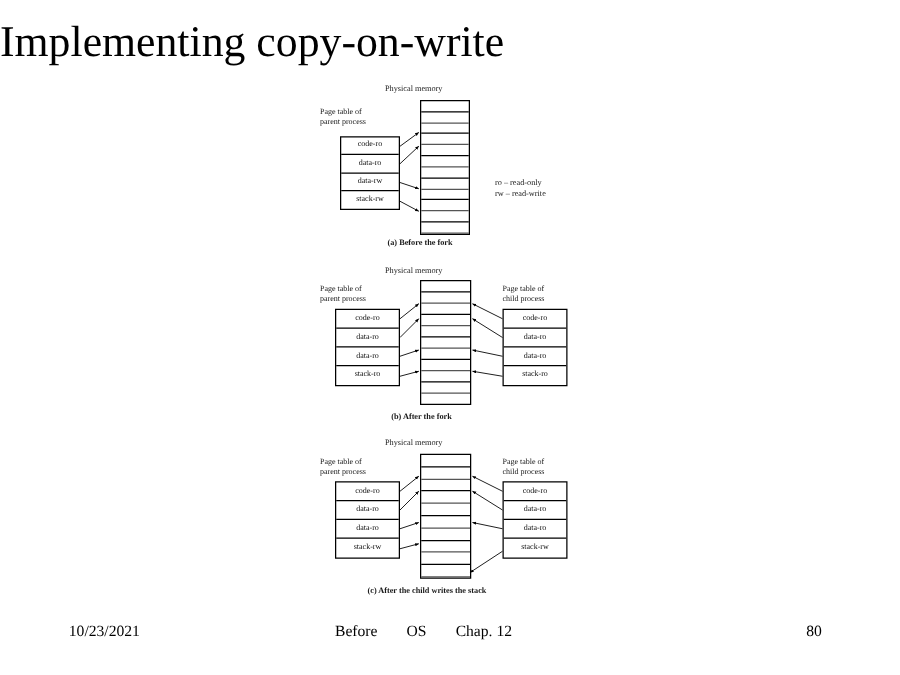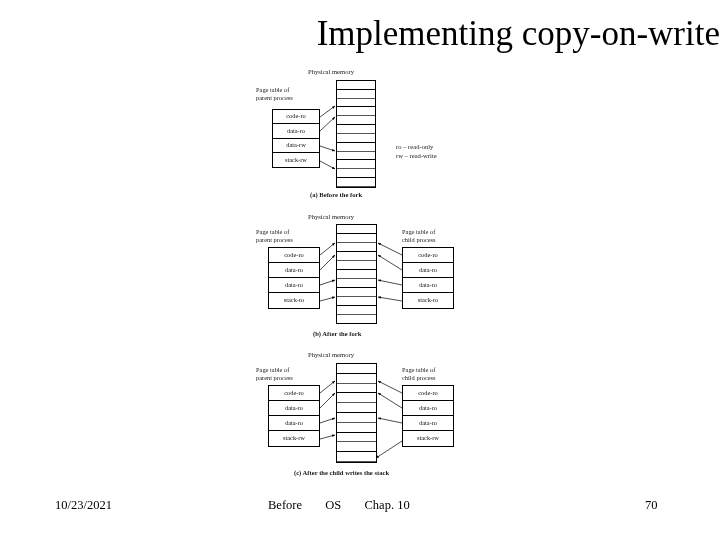--- a/index.html
+++ b/index.html
@@ -9,21 +9,21 @@
     font-family:"Liberation Serif","DejaVu Serif",serif;
     color:#000000;
     overflow:hidden;
     position:relative;
   }
   .slide{position:absolute;left:0;top:0;width:720px;height:540px;}
 
   
   .title{
     position:absolute;left:0;top:12px;width:720px;
-    text-align:right;
+    text-align:left;
     font-size:35px;
     line-height:44px;
     font-weight:normal;
     letter-spacing:0px;
     white-space:nowrap;
   }
 
   
   .figure{position:absolute;left:250px;top:68px;width:230px;height:420px;}
   .panel{position:absolute;left:0;width:230px;}
@@ -254,18 +254,18 @@
 
   </div>
 
   <div class="footer" id="footer-date">10/23/2021</div>
 
   <div class="footer" id="footer-center">
     <span class="fc-part">Before</span>
     <span class="fc-gap"></span>
     <span class="fc-part">OS</span>
     <span class="fc-gap"></span>
-    <span class="fc-part">Chap. 10</span>
+    <span class="fc-part">Chap. 12</span>
   </div>
 
-  <div class="footer" id="footer-page">70</div>
+  <div class="footer" id="footer-page">80</div>
 
 </div>
 
 </body></html>

